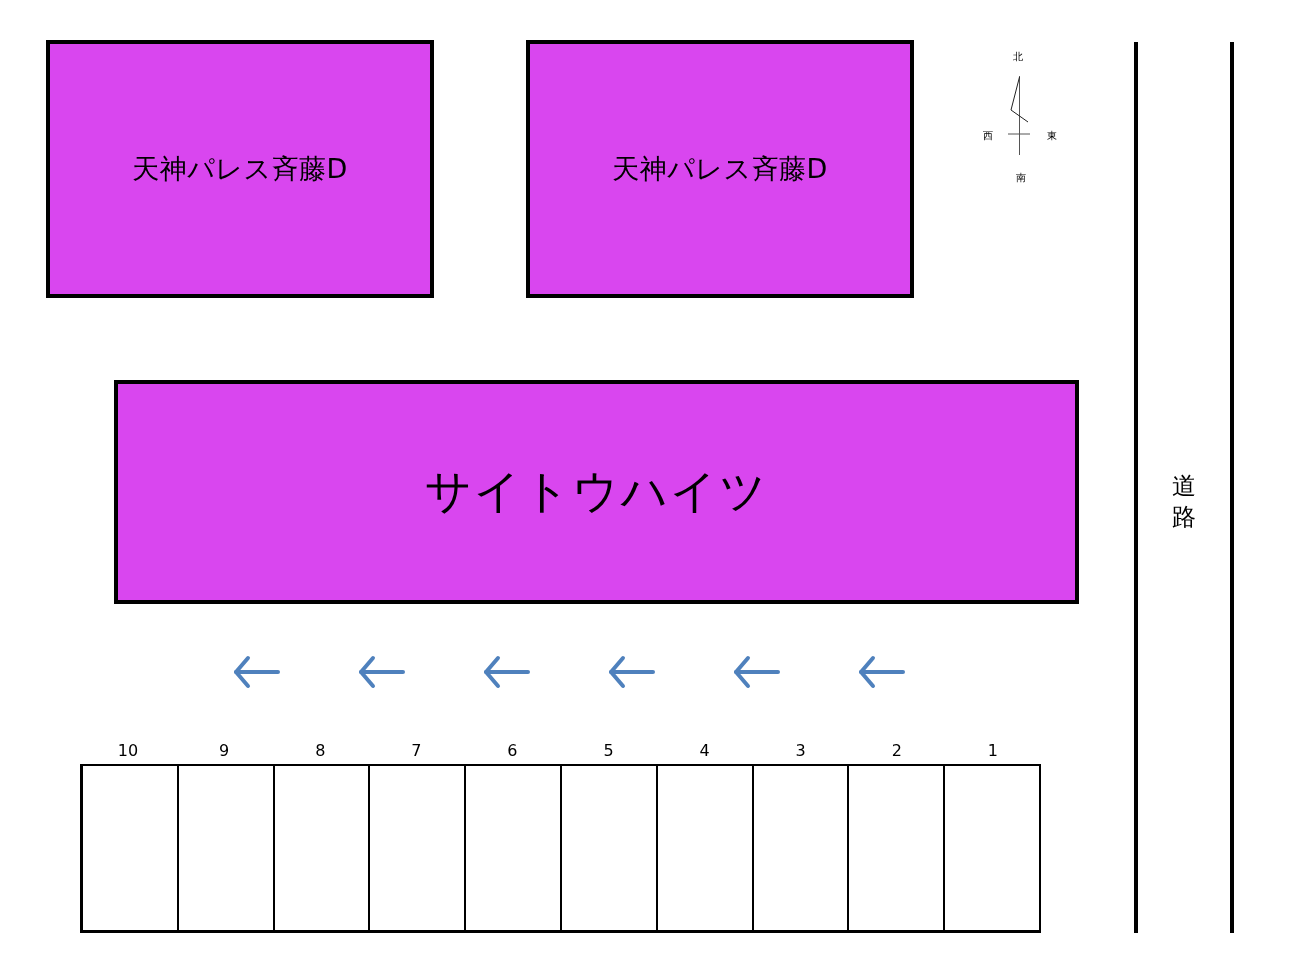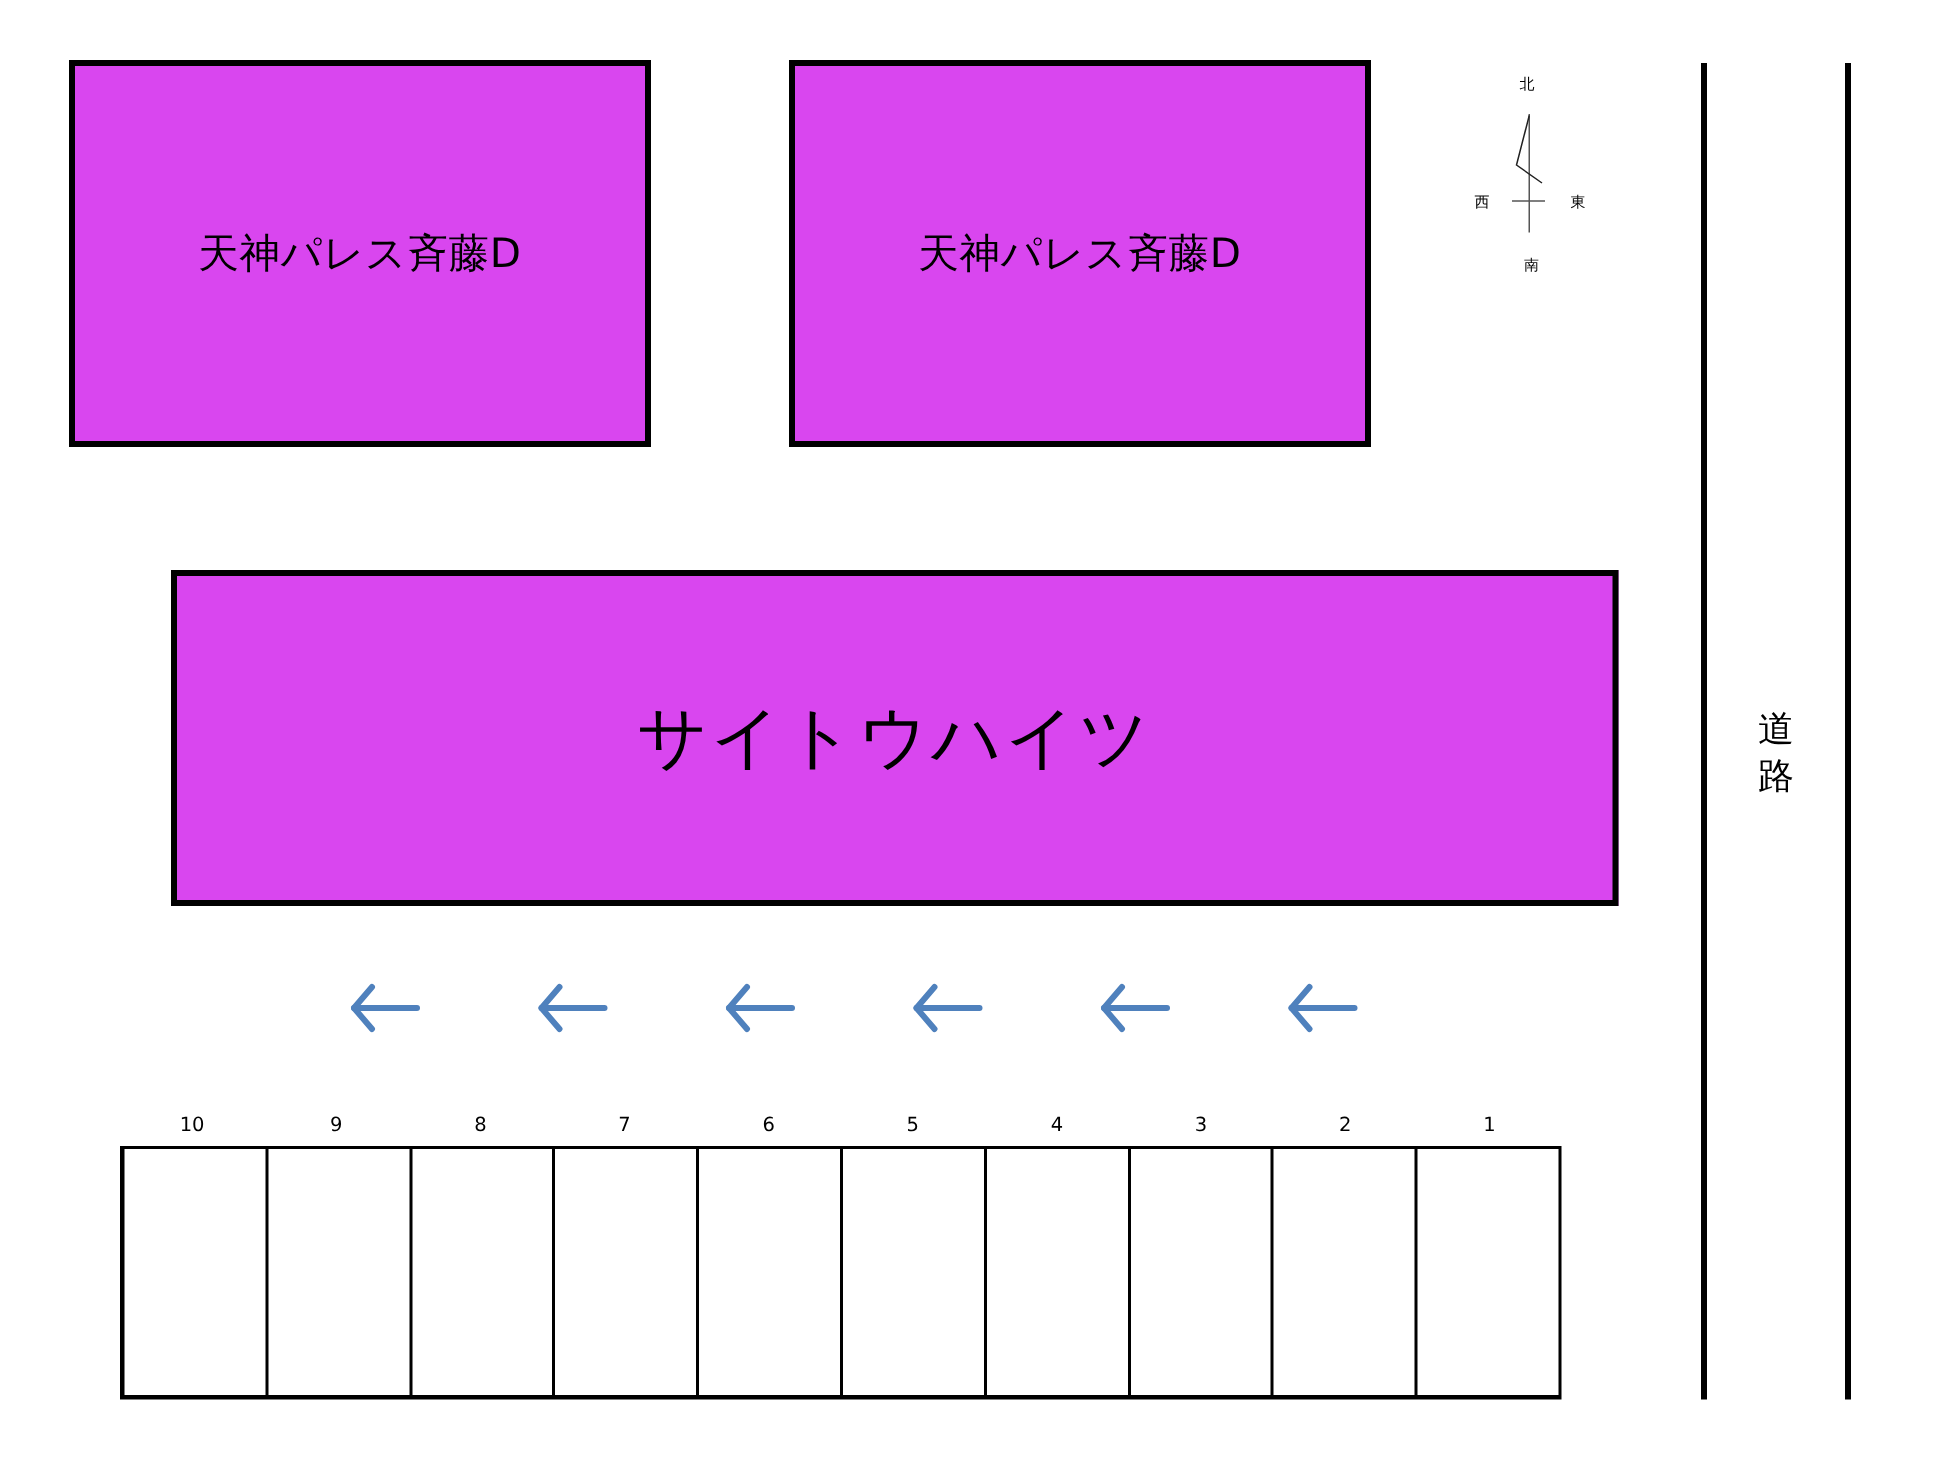--- a/index.html
+++ b/index.html
@@ -13,21 +13,21 @@
   .compass-label { position:absolute; font-size:10px; line-height:10px; width:14px; text-align:center; }
   .road-line { position:absolute; width:4px; background:#000; }
   .road-label { position:absolute; font-size:24px; line-height:31px; width:30px; text-align:center; }
   .arrow { position:absolute; width:50px; height:44px; }
   .lot-row { position:absolute; left:80px; top:764px; width:961px; height:169px;
              box-sizing:border-box; border:2px solid #000; border-left-width:3px; border-bottom-width:3px;
              display:flex; }
   .lot { flex:1; box-sizing:border-box; border-right:2px solid #000; height:100%; }
   .lot:last-child { border-right:none; }
   .lot-labels { position:absolute; left:80px; top:740px; width:961px; height:22px; display:flex; }
-  .lot-num { flex:1; text-align:center; font-size:13px; line-height:22px; }
+  .lot-num { flex:1; text-align:center; font-size:16px; line-height:22px; }
 </style>
 </head>
 <body>
 
 <div class="bldg" style="left:46px; top:40px; width:388px; height:258px;">
   <span class="bldg-small-label">天神パレス斉藤D</span>
 </div>
 
 <div class="bldg" style="left:526px; top:40px; width:388px; height:258px;">
   <span class="bldg-small-label">天神パレス斉藤D</span>

